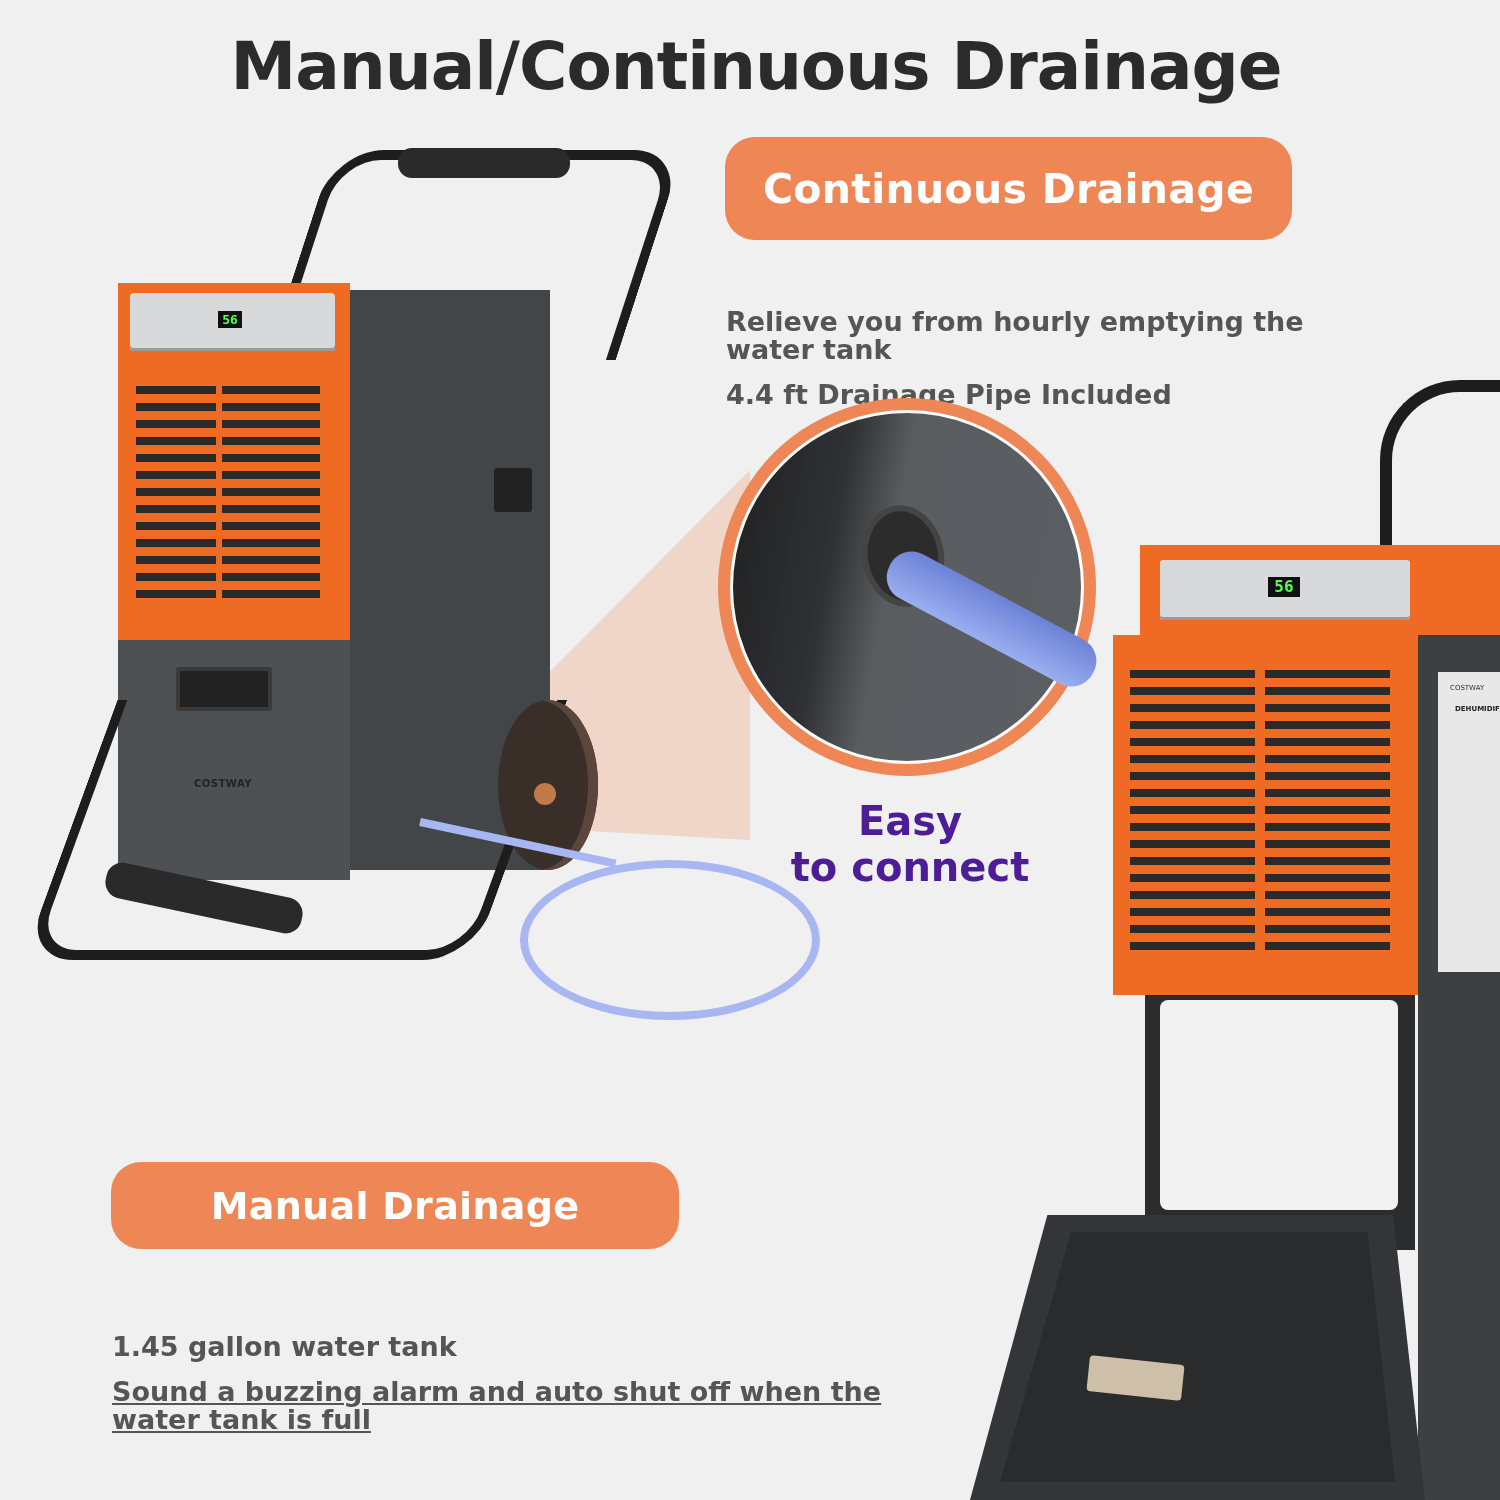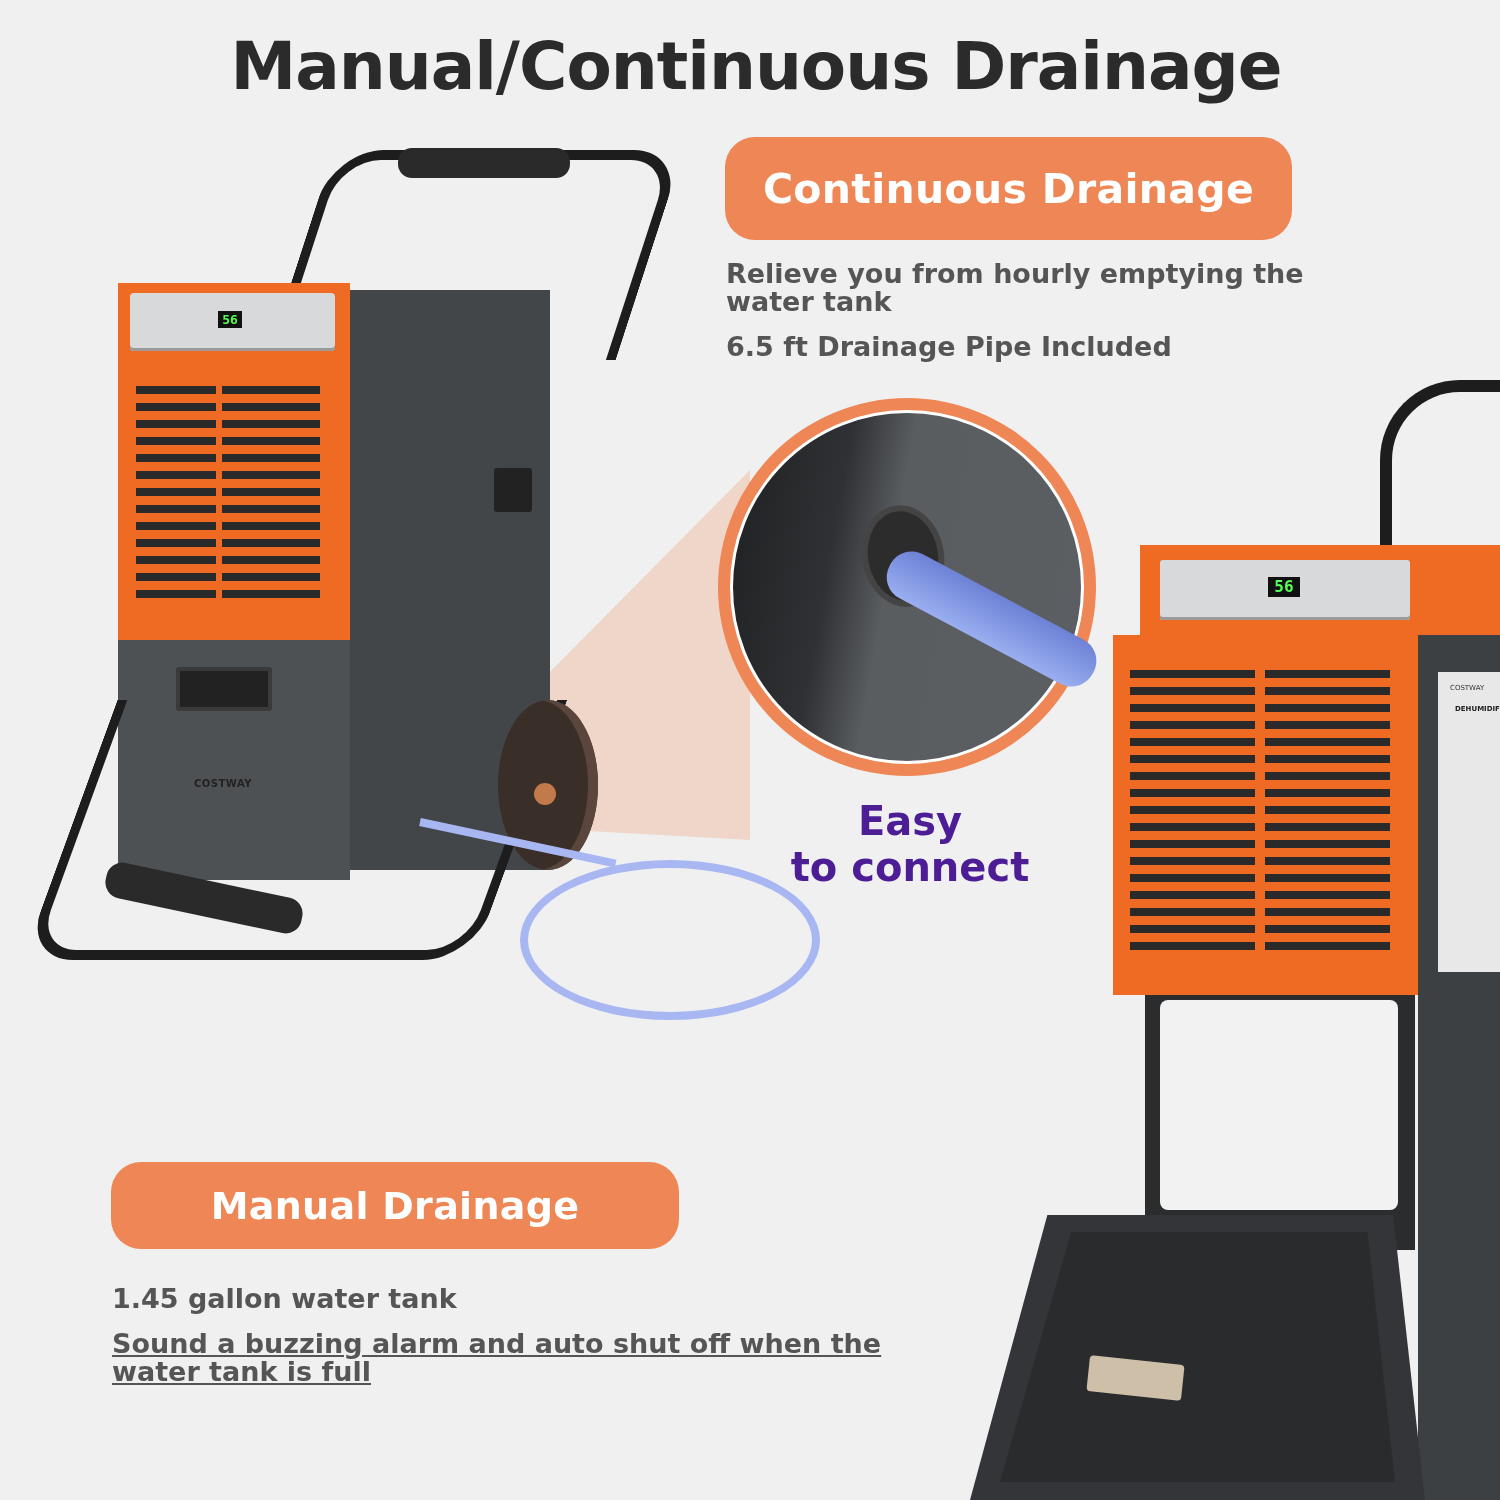--- a/index.html
+++ b/index.html
@@ -14,21 +14,21 @@
     left:0; top:28px; width:1500px; text-align:center;
     font-size:66px; font-weight:bold; color:#2b2b2b; letter-spacing:-1px;padding-left:6px;
   }
   .pill {
     background:#ee8655; border-radius:30px; color:#fff; font-weight:bold;
     display:flex; align-items:center; justify-content:center;
     letter-spacing:0.3px;
   }
   .pill-cont { left:725px; top:137px; width:567px; height:103px; font-size:41px; }
   .pill-man  { left:111px; top:1162px; width:568px; height:87px; font-size:38px; }
-  .feat { font-size:27px; font-weight:bold; color:#555; line-height:1.05; }
+  .feat { font-size:27px; font-weight:bold; color:#555; line-height:1.05;margin-top:48px; }
   .cont1 { left:726px; top:260px; width:620px; }
   .cont2 { left:726px; top:333px; }
   .man1  { left:112px; top:1285px; }
   .man2  { left:112px; top:1330px; width:820px;text-decoration:underline; }
   .easy {
     left:780px; top:798px; width:260px; text-align:center;
     font-size:40px; font-weight:bold; color:#4c1d95; line-height:1.15;
   }
 
   
@@ -119,21 +119,21 @@
   }
   .r-latch { left:1088px; top:1360px; width:95px; height:36px; background:#cdbfa8; border-radius:4px; transform:rotate(6deg); }
 </style>
 </head>
 <body>
 
 <div class="abs title">Manual/Continuous Drainage</div>
 
 <div class="abs pill pill-cont">Continuous Drainage</div>
 <div class="abs feat cont1">Relieve you from hourly emptying the water tank</div>
-<div class="abs feat cont2">6.5 ft Drainage Pipe Included</div>
+<div class="abs feat cont2">4.4 ft Drainage Pipe Included</div>
 
 <div>
   <div class="abs cone"></div>
   <div class="abs handle-left"></div>
   <div class="abs grip-top"></div>
   <div class="abs unit-side"></div>
   <div class="abs unit-front-orange"></div>
   <div class="abs unit-bottom"></div>
   <div class="abs panel"></div>
   <div class="abs display">56</div>

